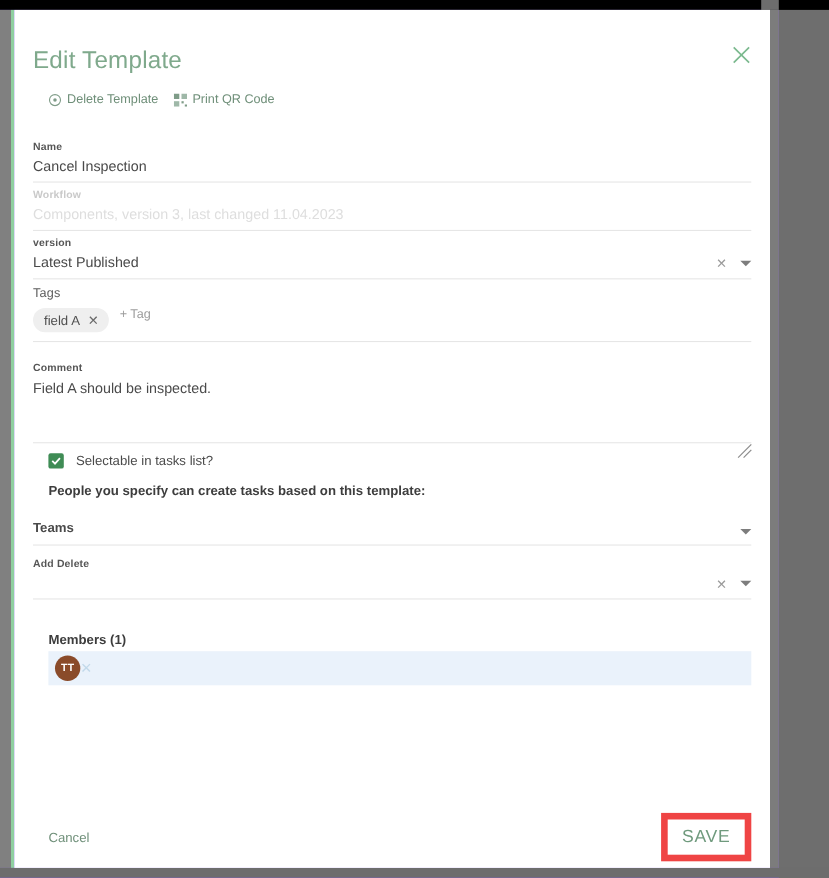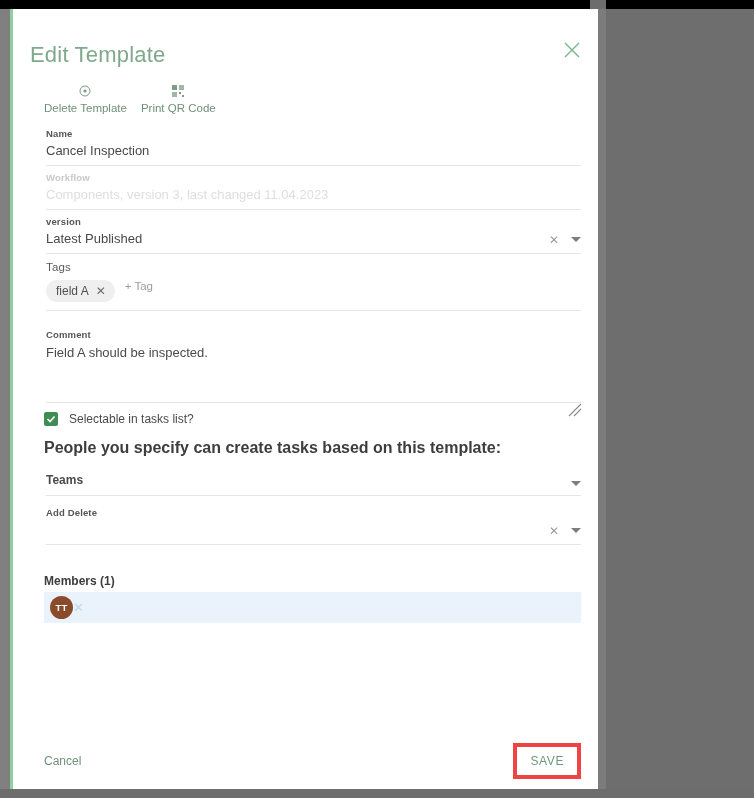--- a/index.html
+++ b/index.html
@@ -8,21 +8,21 @@
     padding: 0;
     width: 754px;
     height: 798px;
     overflow: hidden;
     background: #6e6e6e;
     font-family: "Liberation Sans", sans-serif;
   }
 
   #root {
     position: relative;
-    width: 606px;
+    width: 708px;
     height: 798px;
     background: #8b5cf6;
   }
 
   
   .topbar {
     position: absolute;
     top: 0; left: 0;
     width: 754px;
     height: 9px;
@@ -117,30 +117,28 @@
     gap: 14px;
     font-size: 11.5px;
     color: #6f8f79;
   }
   .action-link {
     display: flex;
     align-items: center;
     gap: 5px;
     cursor: pointer;
     color: #6f8f79;
-    flex-direction: column;
   }
   .ico { display: inline-flex; align-items: center; }
 
   
   .field {
     position: absolute;
     left: 17px;
     right: 17px;
-    margin-left: 16px;
   }
   .flabel {
     font-size: 9.5px;
     font-weight: bold;
     color: #565656;
     letter-spacing: .15px;
     margin-bottom: 4px;
   }
   .flabel.plain {
     font-weight: normal;
@@ -259,21 +257,21 @@
   }
   .chk-label {
     font-size: 12px;
     color: #4a4a4a;
   }
 
   .people-note {
     position: absolute;
     top: 430px;
     left: 31px;
-    font-size: 16px;
+    font-size: 12px;
     font-weight: bold;
     color: #3d3d3d;
   }
 
   .field-teams { top: 464px; }
   .field-addm  { top: 498px; }
   .teams-label {
     flex: 1;
     font-size: 12px;
     font-weight: bold;
@@ -338,25 +336,25 @@
     align-items: center;
     justify-content: space-between;
   }
   .cancel-btn {
     font-size: 12px;
     color: #70907a;
     cursor: pointer;
     padding-left: 14px;
   }
   .save-btn {
-    font-size: 12px;
+    font-size: 16px;
     letter-spacing: .6px;
     color: #6f9a7d;
     background: #ffffff;
-    border: 4px solid #ef4444;
+    border: 6px solid #ef4444;
     padding: 7px 13px;
     cursor: pointer;
     font-family: "Liberation Sans", sans-serif;
   }
 </style>
 </head>
 <body>
 
 <div id="root">
 

